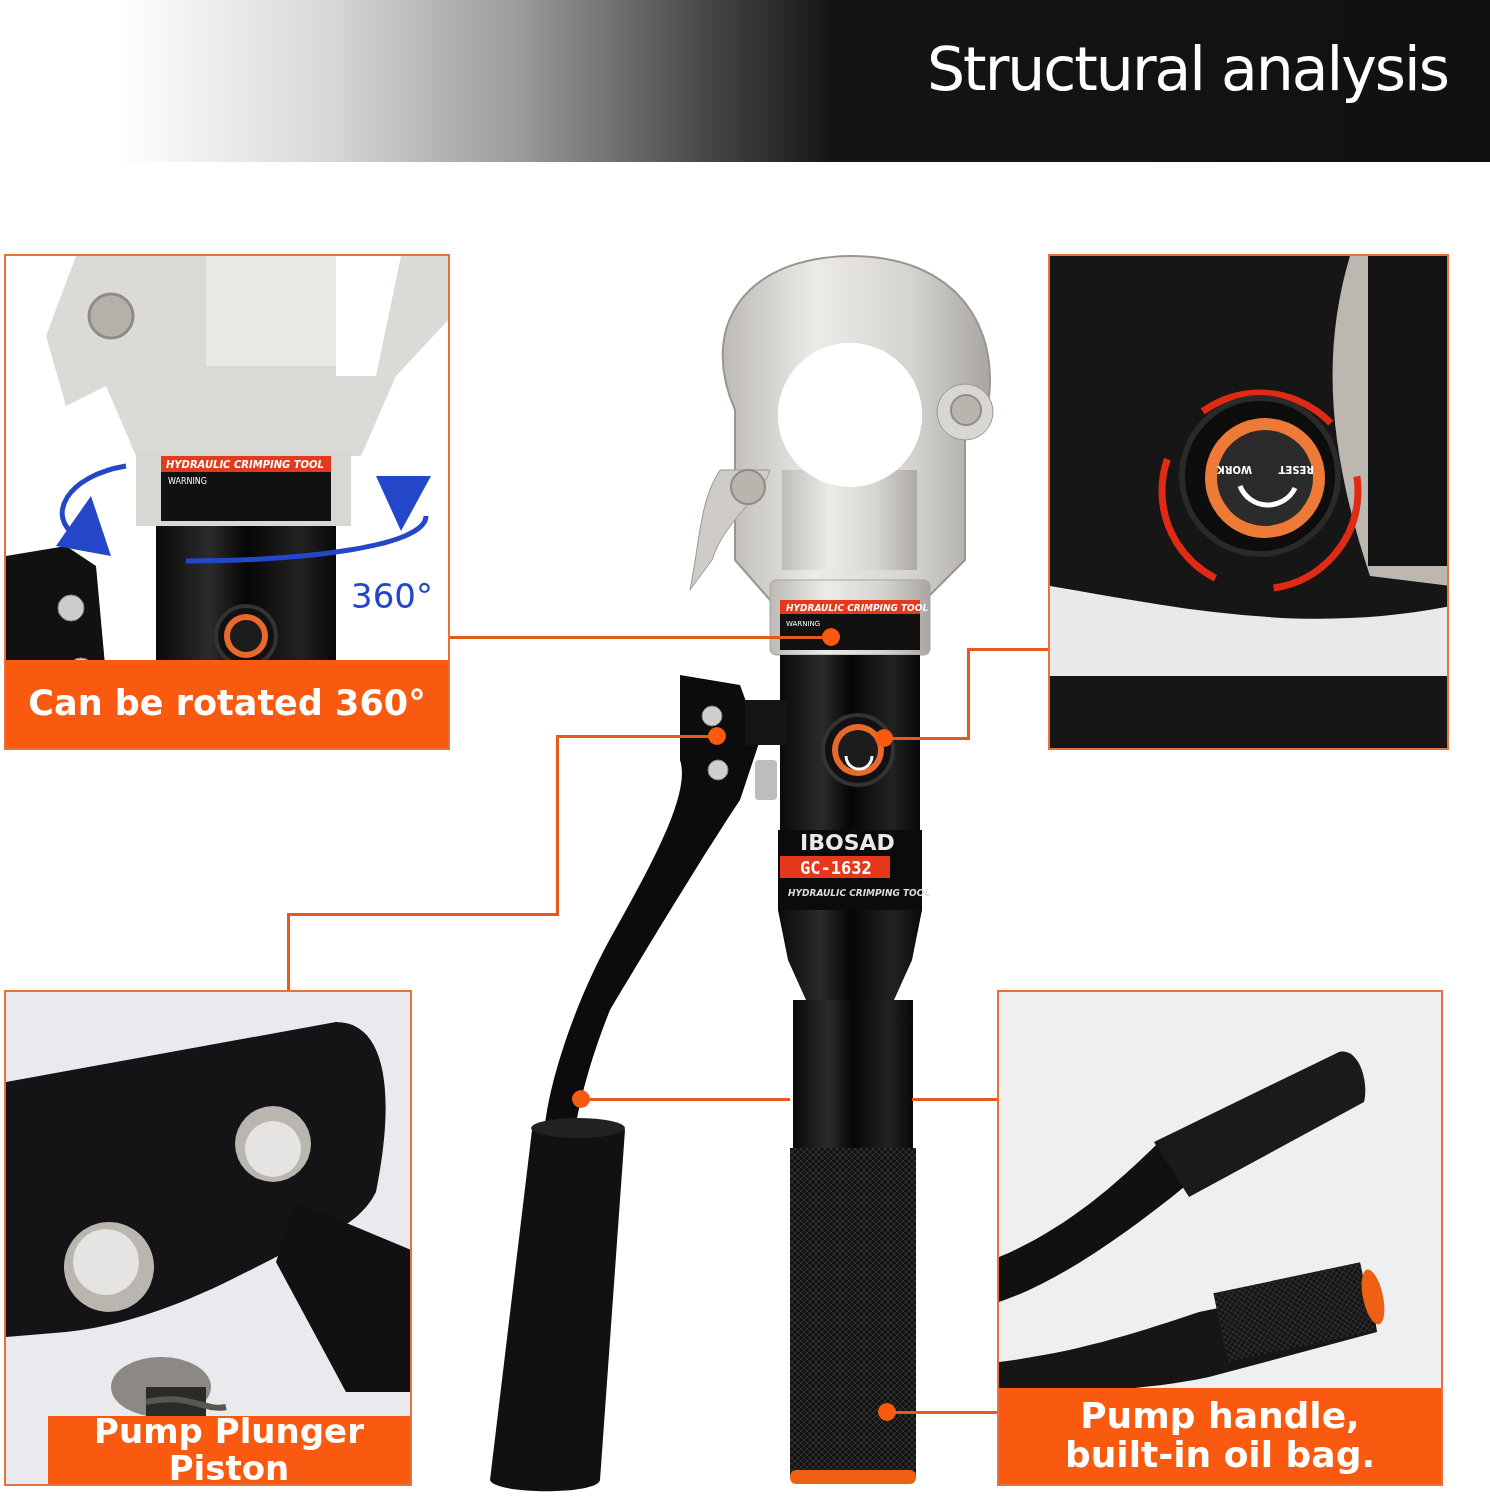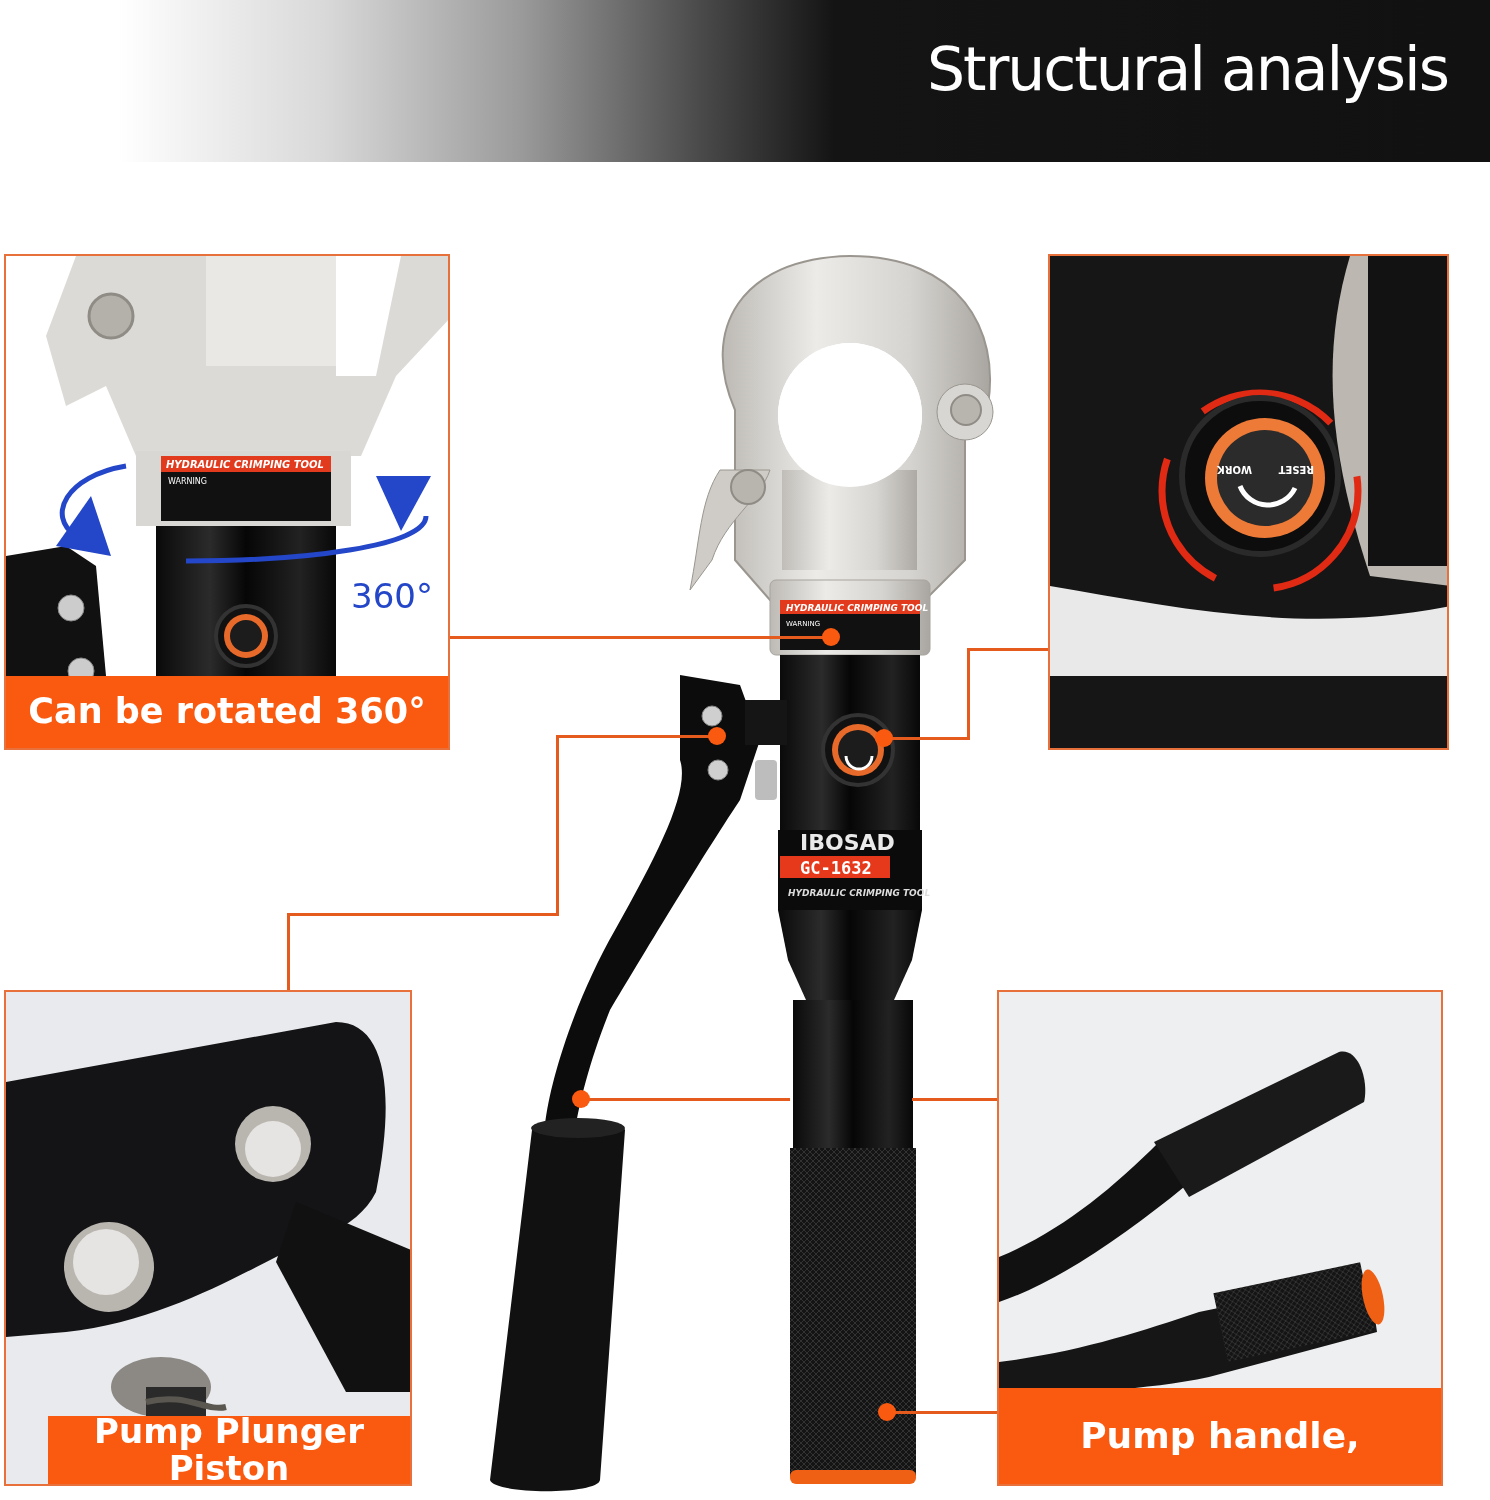--- a/index.html
+++ b/index.html
@@ -21,21 +21,21 @@
   .panel {
     position: absolute; border: 2px solid #e8703a; background: #f3f3f3; overflow: hidden;
   }
   .panel-label {
     position: absolute; left: 0; right: 0; bottom: 0;
     background: #fa5a0f; color: #ffffff; font-weight: bold; text-align: center;
     display: flex; align-items: center; justify-content: center; flex-direction: column;
     line-height: 1.08;
   }
   .p1 { left: 4px; top: 254px; width: 446px; height: 496px; background: #ffffff; }
-  .p1 .panel-label { height: 72px; font-size: 35px; }
+  .p1 .panel-label { height: 88px; font-size: 35px; }
   .p2 { left: 1048px; top: 254px; width: 401px; height: 496px; background: #1a1a1a; }
   .p2 .panel-label { height: 72px; font-size: 38px; }
   .p3 { left: 4px; top: 990px; width: 408px; height: 496px; background: #e9eaed; }
   .p3 .panel-label { height: 68px; font-size: 34px; margin-left: 42px; }
   .p4 { left: 997px; top: 990px; width: 446px; height: 496px; background: #eeeff1; }
   .p4 .panel-label { height: 96px; font-size: 36px; }
 
   
   .line { position: absolute; background: #e55b1e; }
   .dot { position: absolute; width: 18px; height: 18px; border-radius: 50%; background: #fa5a0f; }
@@ -199,14 +199,15 @@
 <div class="panel p4">
   <svg width="446" height="496" style="position:absolute;left:0;top:0;">
     <path d="M0 265 C60 240 110 200 160 150 L185 195 C130 240 60 290 0 310 Z" fill="#111"></path>
     <path d="M155 150 L340 60 C360 55 370 90 365 110 L190 205 Z" fill="#1a1a1a"></path>
     <path d="M0 370 C80 360 140 340 200 320 L370 285 L378 340 L210 385 C140 400 60 400 0 405 Z" fill="#161616"></path>
     <rect x="220" y="285" width="150" height="70" fill="url(#knurl)" transform="rotate(-12 295 320)"></rect>
     <ellipse cx="374" cy="305" rx="10" ry="28" fill="#f06014" transform="rotate(-12 374 305)"></ellipse>
   </svg>
   <div class="panel-label">
     <span>Pump handle,</span>
+    <span>built-in oil bag.</span>
   </div>
 </div>
 
 </body></html>

